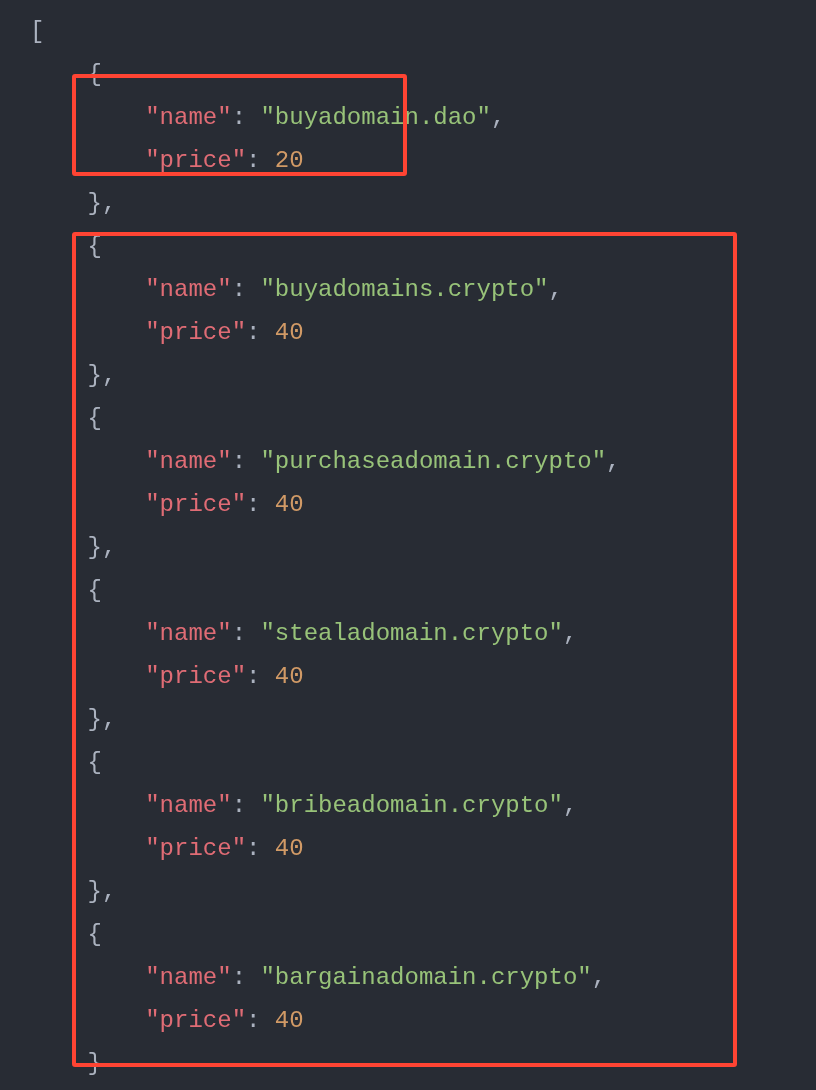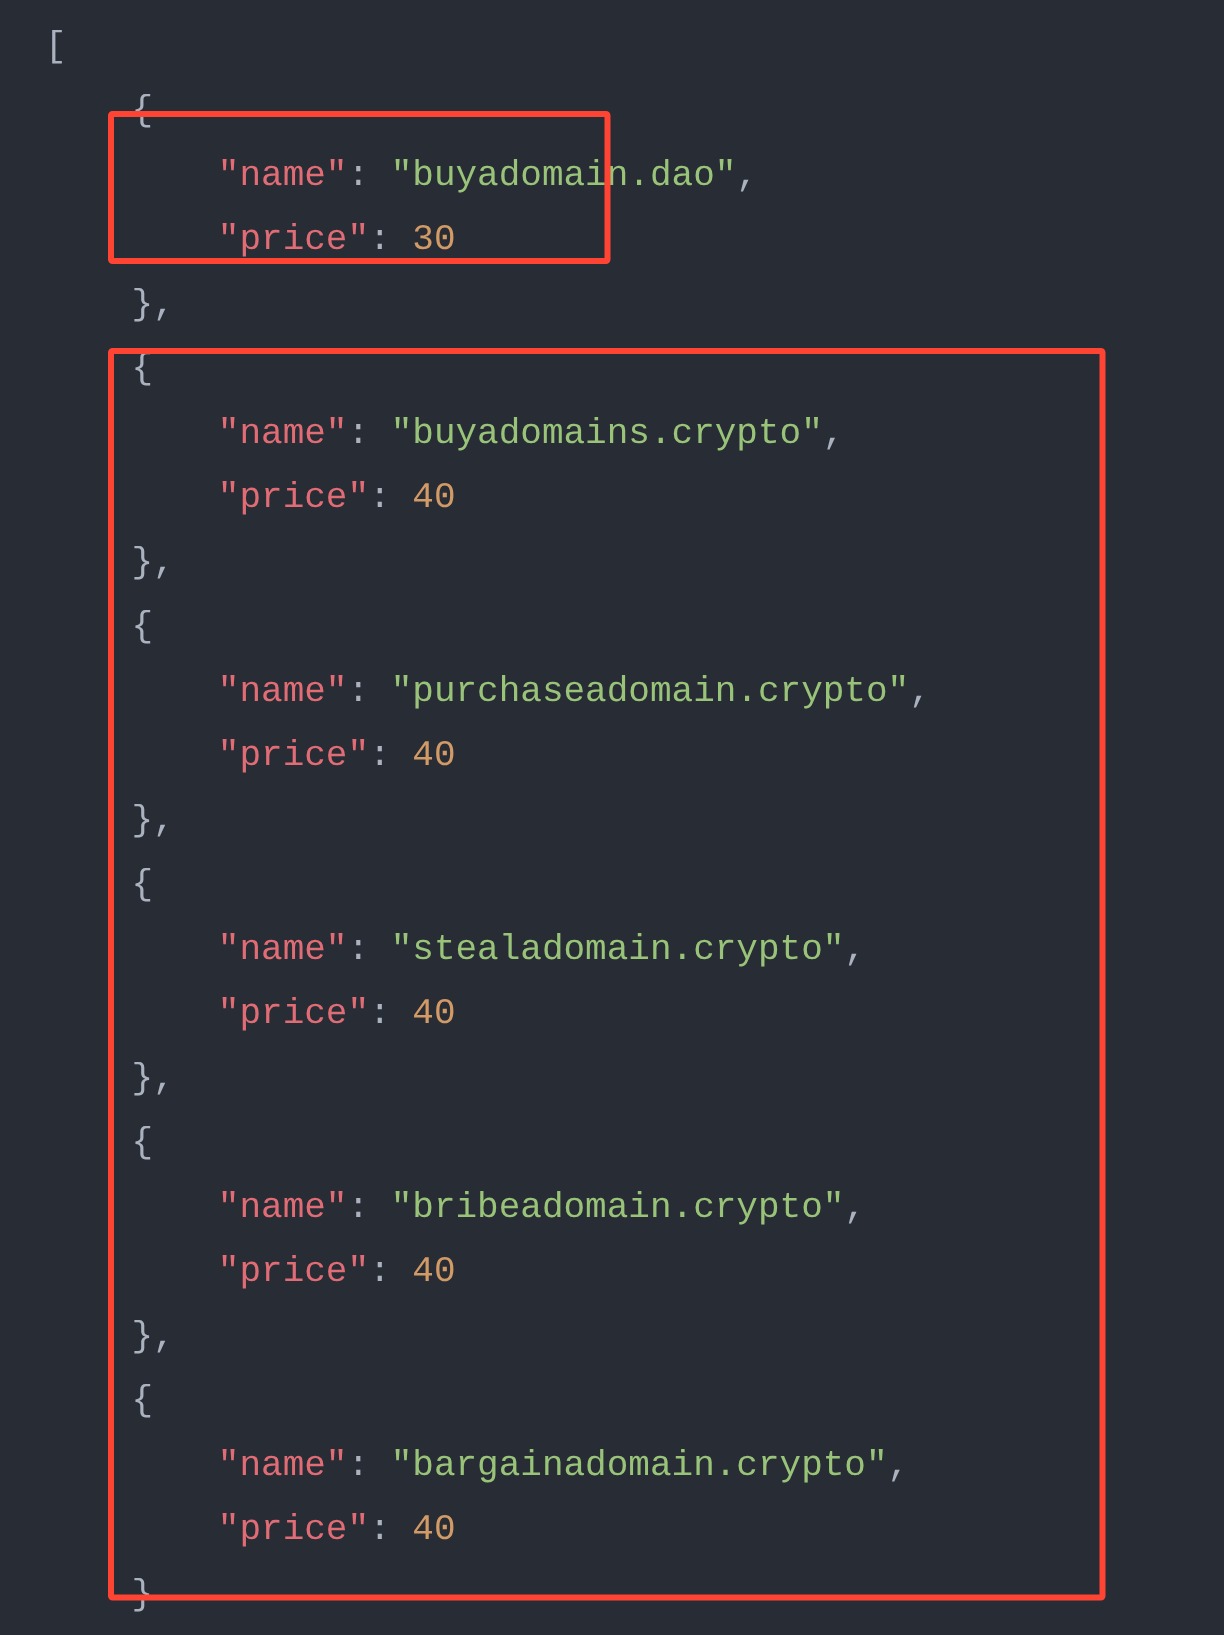--- a/index.html
+++ b/index.html
@@ -34,21 +34,21 @@
     z-index: 5;
     pointer-events: none;
   }
 </style>
 </head>
 <body>
 
 <pre class="code" id="code-block"><span class="tok-punct">[</span>
     <span class="tok-punct">{</span>
         <span class="tok-key">"name"</span><span class="tok-punct">:</span> <span class="tok-string">"buyadomain.dao"</span><span class="tok-punct">,</span>
-        <span class="tok-key">"price"</span><span class="tok-punct">:</span> <span class="tok-number">30</span>
+        <span class="tok-key">"price"</span><span class="tok-punct">:</span> <span class="tok-number">20</span>
     <span class="tok-punct">}</span><span class="tok-punct">,</span>
     <span class="tok-punct">{</span>
         <span class="tok-key">"name"</span><span class="tok-punct">:</span> <span class="tok-string">"buyadomains.crypto"</span><span class="tok-punct">,</span>
         <span class="tok-key">"price"</span><span class="tok-punct">:</span> <span class="tok-number">40</span>
     <span class="tok-punct">}</span><span class="tok-punct">,</span>
     <span class="tok-punct">{</span>
         <span class="tok-key">"name"</span><span class="tok-punct">:</span> <span class="tok-string">"purchaseadomain.crypto"</span><span class="tok-punct">,</span>
         <span class="tok-key">"price"</span><span class="tok-punct">:</span> <span class="tok-number">40</span>
     <span class="tok-punct">}</span><span class="tok-punct">,</span>
     <span class="tok-punct">{</span>

